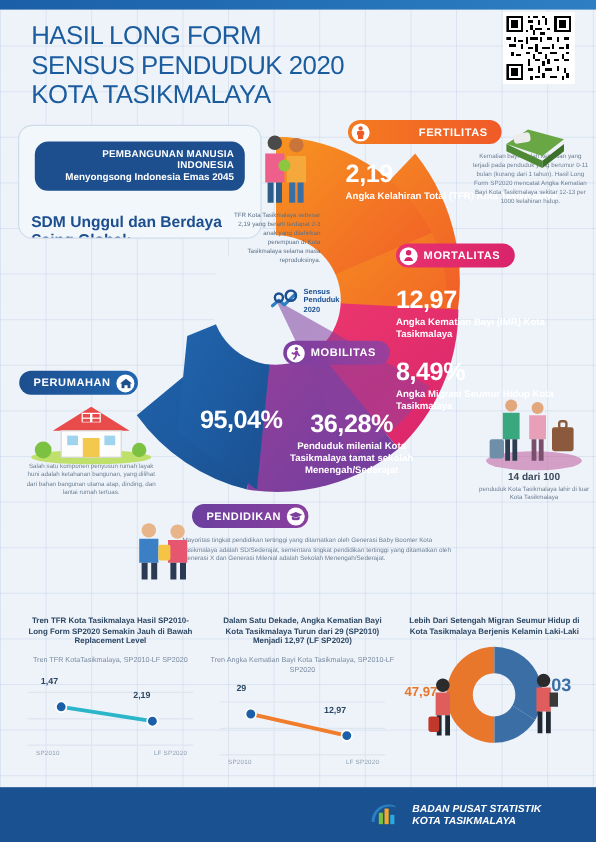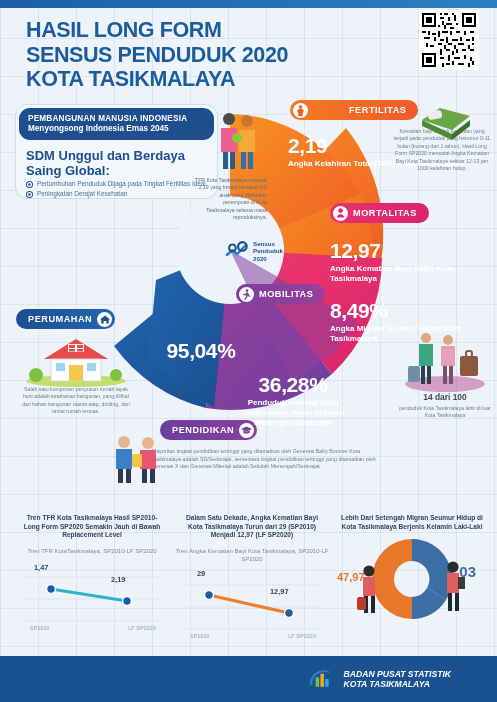--- a/index.html
+++ b/index.html
@@ -23,21 +23,21 @@
   }
   .top-strip {
     position: absolute; top:0; left:0; width:100%; height:8px;
     background: linear-gradient(90deg,#1a5fa8,#2d7fc4);
   }
 
   
   .title {
     position: absolute; left: 26px; top: 18px; width: 320px;
     color: #1a5c9e;
-    font-size: 21.5px; font-weight: bold; line-height: 1.14;
+    font-size: 21.5px; font-weight: normal; line-height: 1.14;
     letter-spacing: -.4px;
   }
   .qr {
     position: absolute; right: 18px; top: 10px;
     width: 60px; height: 60px;
     background: #fff; padding: 3px;
   }
   .qr svg { display:block; }
 
   
@@ -45,23 +45,24 @@
     position: absolute; left: 15px; top: 104px;
     width: 203px; height: 95px;
     background: #f2f7fc;
     border: 1.5px solid #cfdcea;
     border-radius: 12px;
     overflow: hidden;
   }
   .info-head {
     background: #1d4f8f;
     border-radius: 11px;
-    margin: 3px;
+    margin: 13px;
     padding: 6px 9px 7px;
     color: #fff;
+    text-align: right;
   }
   .info-head .h1 { font-size: 8.2px; font-weight: bold; letter-spacing: .2px; }
   .info-head .h2 { font-size: 8.2px; font-weight: bold; margin-top: 1px; }
   .info-sub {
     color: #1d4f8f; font-weight: bold; font-size: 13px;
     padding: 5px 10px 2px;
   }
   .info-list { padding: 0 9px 4px 11px; }
   .info-list li {
     list-style: none;
@@ -122,21 +123,21 @@
   .pill-pend .ic svg path { fill: #7b3f9e; }
 
   
   .stat { position: absolute; color: #fff; }
   .stat .num { font-size: 21px; font-weight: bold; line-height: 1; letter-spacing: -.4px; }
   .stat .cap { font-size: 8px; line-height: 1.22; margin-top: 3px; font-weight: 600; }
   .stat-fert { left: 288px; top: 135px; }
   .stat-mort { left: 330px; top: 240px; }
   .stat-mob  { left: 330px; top: 300px; }
   .stat-perum{ left: 146px; top: 340px; width: 110px; text-align: center; }
-  .stat-mile { left: 241px; top: 343px; width: 104px; text-align: center; margin-top: 31px; }
+  .stat-mile { left: 241px; top: 343px; width: 104px; text-align: center; }
 
   
   .desc { position: absolute; font-size: 5.2px; line-height: 1.42; color: #6d7f92; }
   .desc-tfr   { left: 195px; top: 177px; width: 72px; text-align: right; color:#5b7187;}
   .desc-imr   { left: 393px; top: 128px; width: 98px; text-align: center; }
   .desc-mig   { left: 398px; top: 392px; width: 94px; text-align: center; }
   .desc-mig .big { font-size: 8.4px; font-weight: bold; color: #3c4a5a; display:block; margin-bottom:1px;}
   .desc-house { left: 20px; top: 386px; width: 112px; text-align: center; }
   .desc-pend  { left: 152px; top: 448px; width: 238px; color: #6d7f92; font-size: 5.3px; line-height:1.45;}
 

